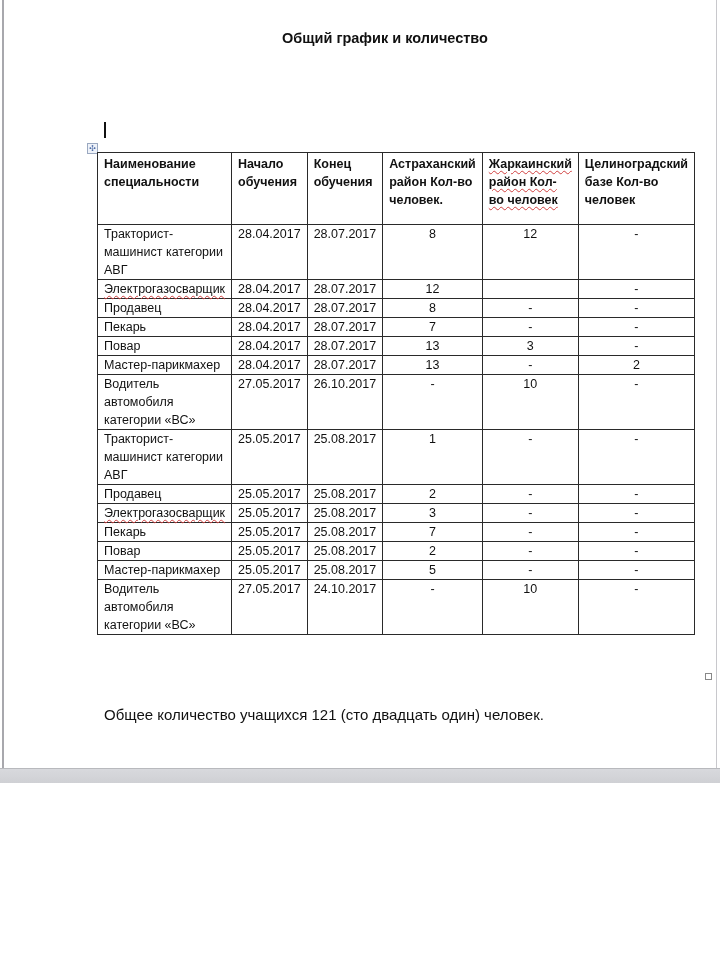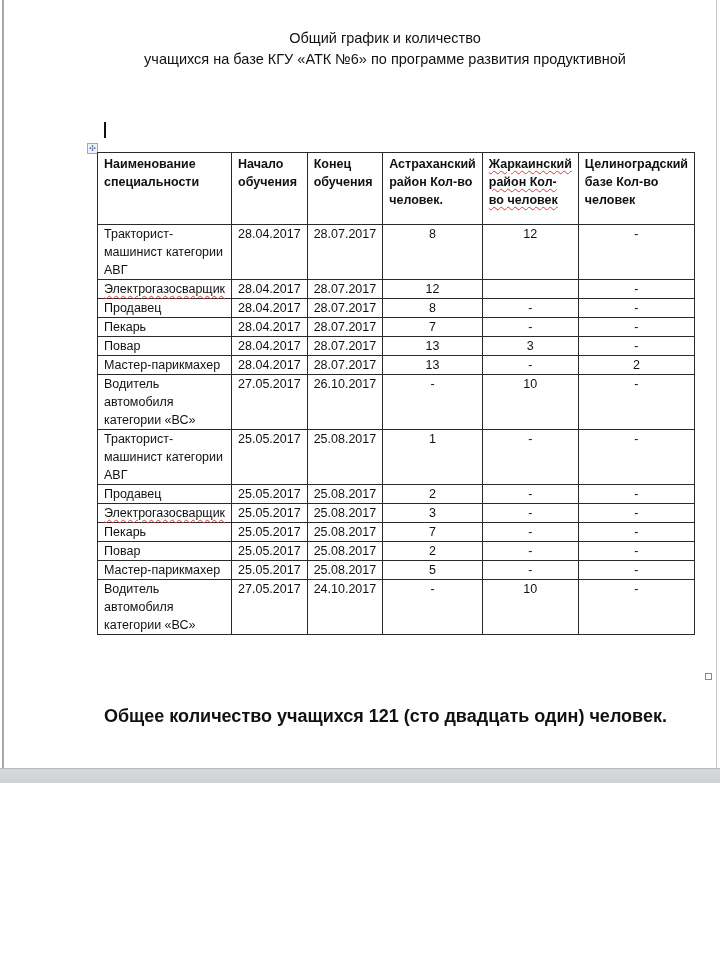--- a/index.html
+++ b/index.html
@@ -12,21 +12,21 @@
     background:#ffffff;
     border-left:2px solid #a8a8ad; border-right:1px solid #c8c8cc;
   }
   .gray-band {
     position:absolute; left:0; top:768px; width:720px; height:14px;
     background:linear-gradient(#d8d9dd, #cfd0d4);
     border-top:1px solid #b8b9bd;
   }
   .title {
     position:absolute; left:80px; top:28px; width:610px; text-align:center;
-    font-weight:normal; font-size:14.5px; line-height:21px; color:#111;
+    font-weight:bold; font-size:14.5px; line-height:21px; color:#111;
   }
   .cursor {
     position:absolute; left:104px; top:122px; width:2px; height:16px; background:#111;
   }
   .move-handle {
     position:absolute; left:87px; top:143px; width:9px; height:9px;
     border:1px solid #9aa8c0; background:#eef2f9; font-size:8px; line-height:9px;
     text-align:center; color:#4a6aa5;
   }
   table.sched {
@@ -47,32 +47,31 @@
   td.date { white-space:nowrap; }
   tr.h71 th { height:69px;margin-top:41px; }
   tr.h55 td { height:54px; }
   tr.h18 td { height:17px; }
   tr.total td { font-weight:bold; height:17px; }
   .spell { text-decoration: underline wavy #d04040; text-decoration-thickness:1px; text-underline-offset:2px; }
   .resize-handle {
     position:absolute; left:705px; top:673px; width:5px; height:5px; border:1px solid #888; background:#fff;
   }
   .summary {
-    position:absolute; left:104px; top:706px; font-weight:bold; font-size:18px; color:#111;
+    position:absolute; left:104px; top:706px; font-weight:normal; font-size:15px; color:#111;
   }
 </style>
 </head>
 <body>
 
 <div class="page"></div>
 <div class="gray-band"></div>
 
 <div class="title">
   <div>Общий график и количество</div>
-  <div>учащихся на базе КГУ «АТК №6» по программе развития продуктивной</div>
 </div>
 
 <div class="cursor"></div>
 <div class="move-handle">✣</div>
 
 <table class="sched">
   <colgroup>
     <col class="c-name">
       <col class="c-start">
       <col class="c-end">

